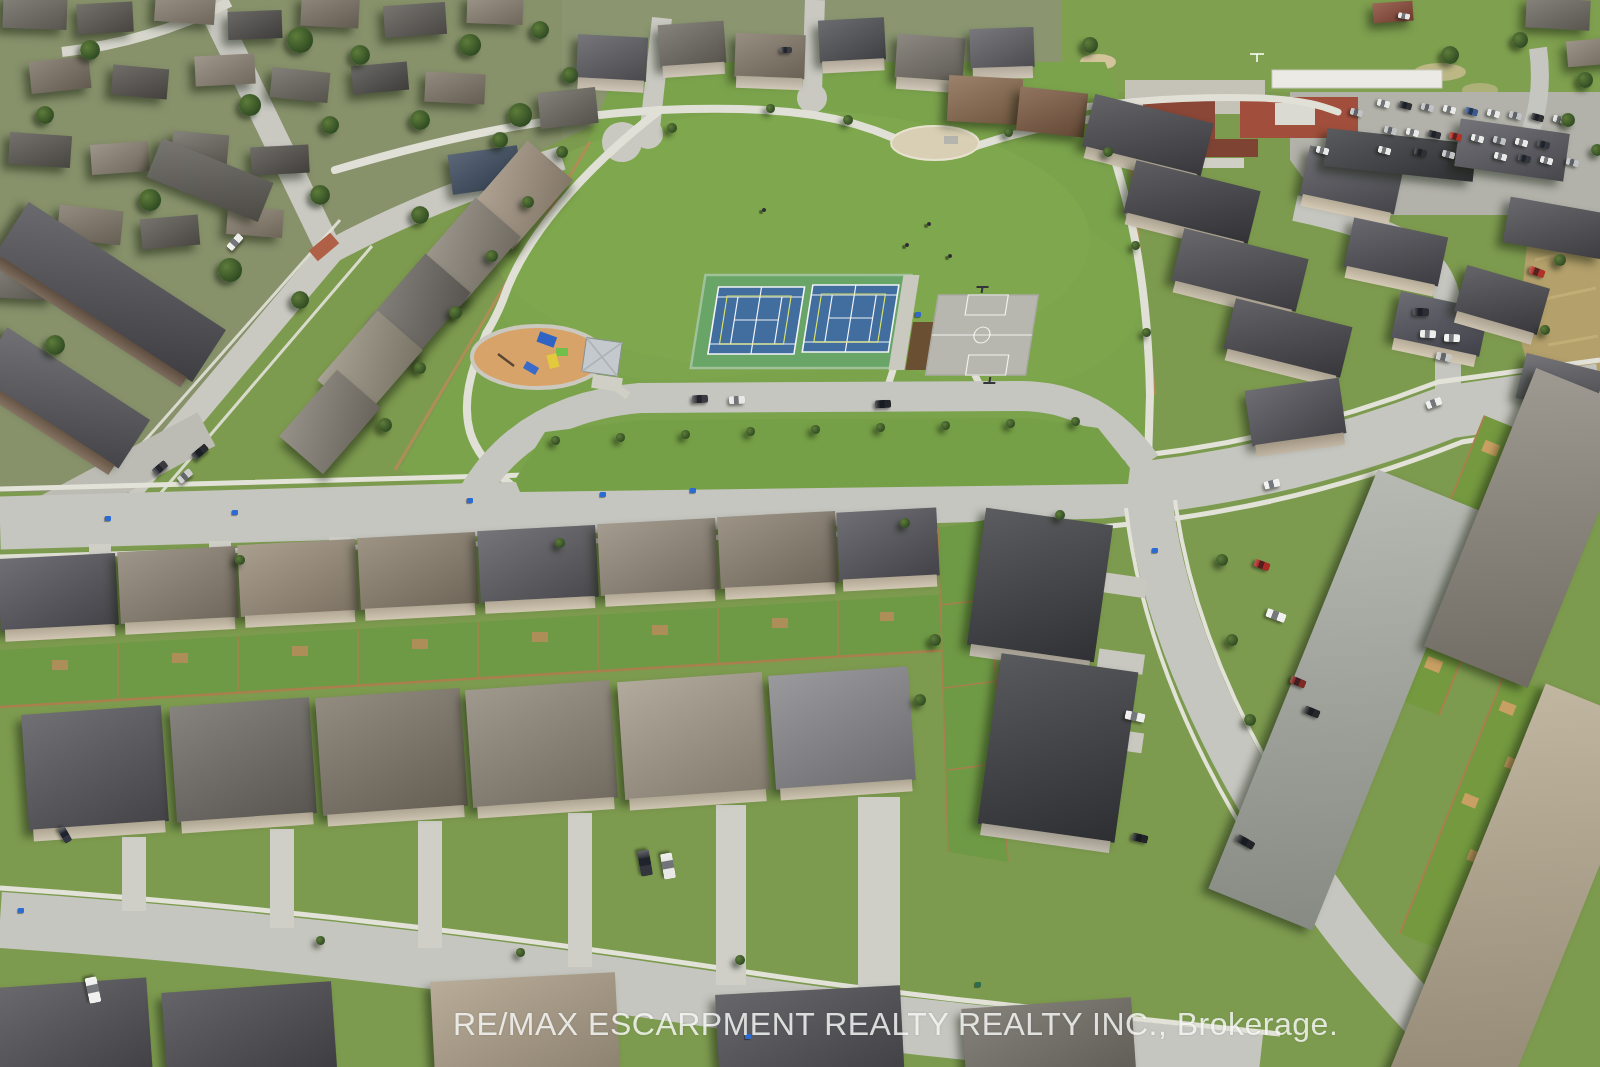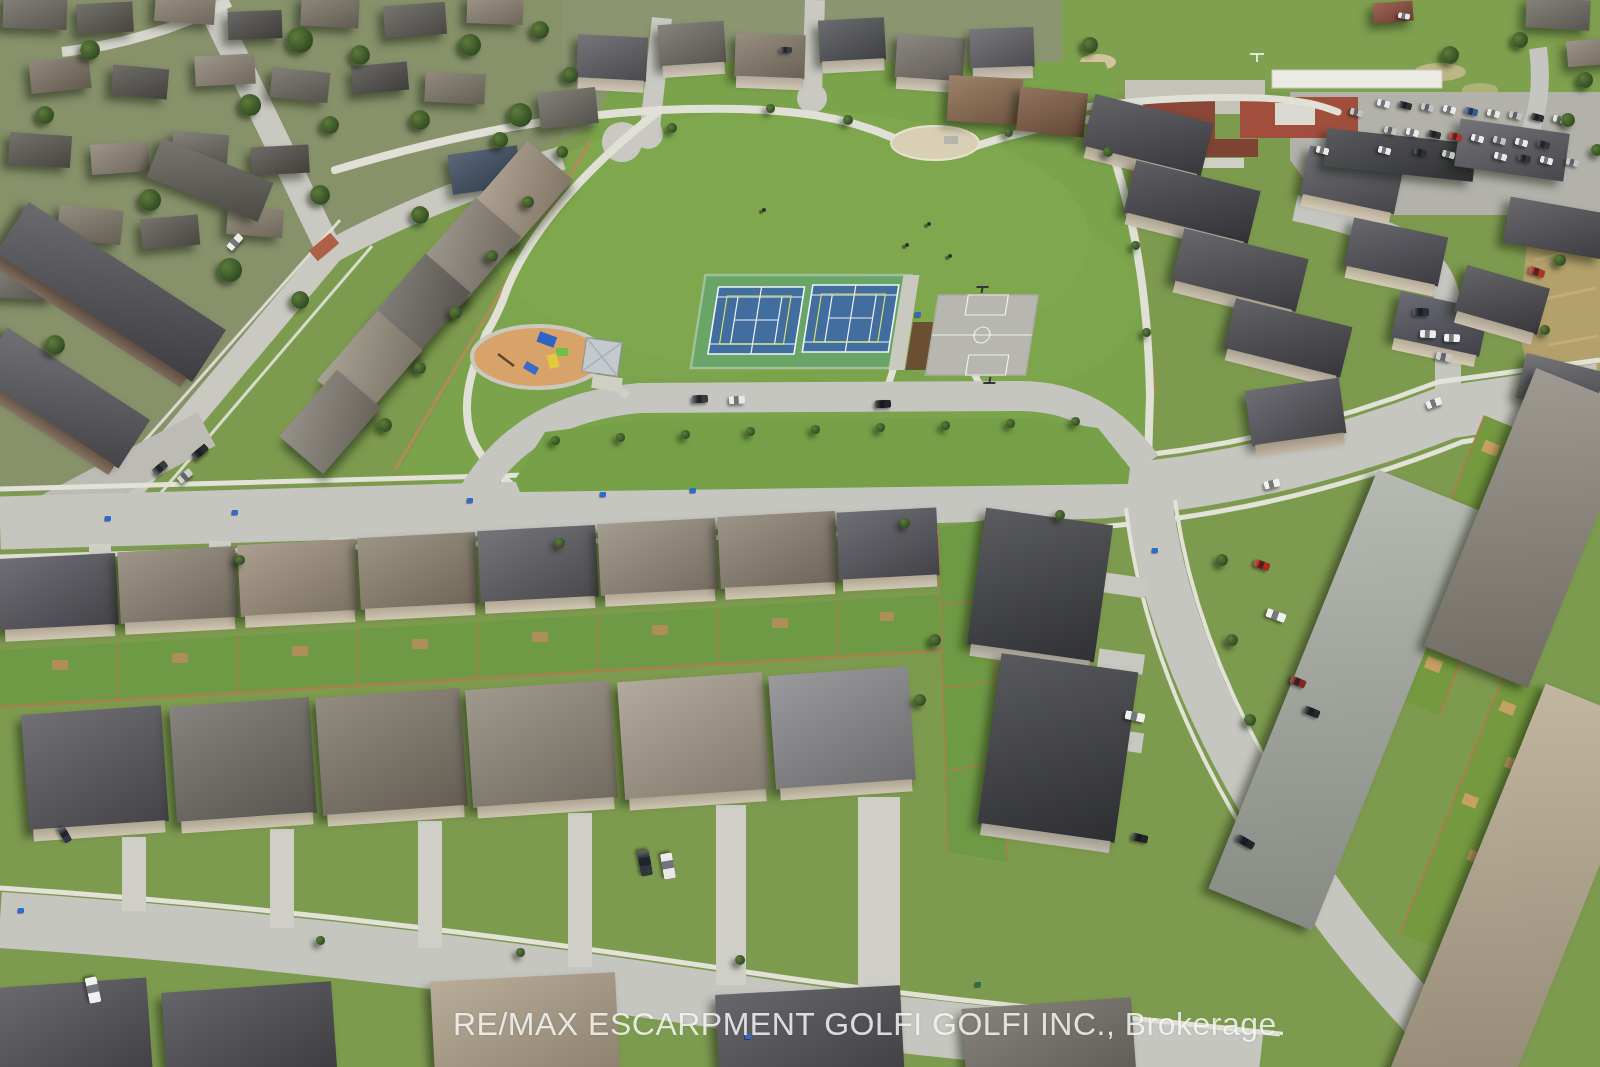--- a/index.html
+++ b/index.html
@@ -503,14 +503,14 @@
       <div class="bin" style="left: 18px; top: 908px; background-color: rgb(42, 107, 212);"></div>
       <div class="bin" style="left: 745px; top: 1034px; background-color: rgb(42, 107, 212);"></div>
       <div class="bin" style="left: 975px; top: 982px; background-color: rgb(46, 107, 79);"></div>
       <div class="bin" style="left: 915px; top: 312px; background-color: rgb(52, 104, 200);"></div>
       <div class="person" style="left: 905px; top: 243px;"></div>
       <div class="person" style="left: 927px; top: 222px;"></div>
       <div class="person" style="left: 948px; top: 254px;"></div>
       <div class="person" style="left: 762px; top: 208px;"></div>
     </div>
 
-  <div class="watermark">RE/MAX ESCARPMENT GOLFI GOLFI INC., Brokerage.</div>
+  <div class="watermark">RE/MAX ESCARPMENT REALTY REALTY INC., Brokerage.</div>
 </div>
 
 </body></html>

